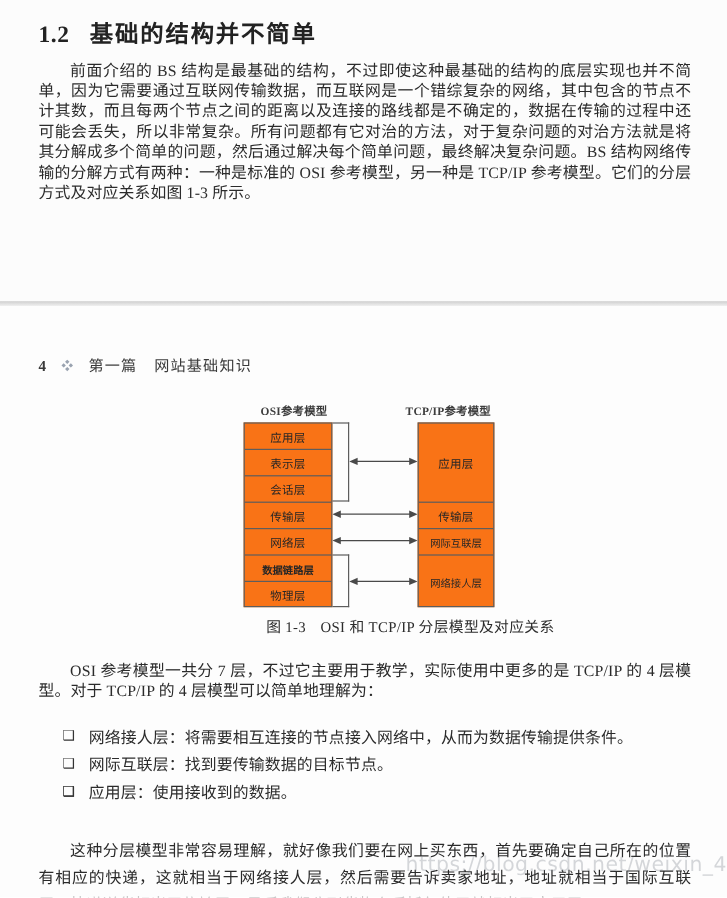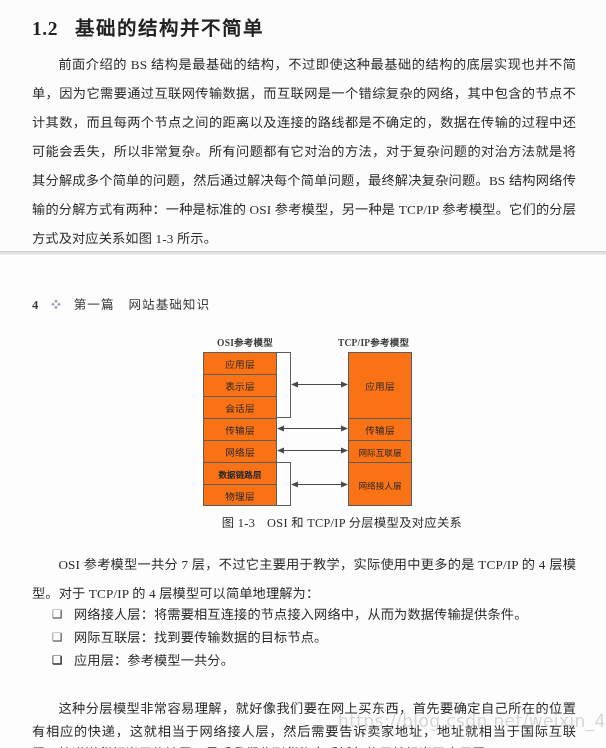--- a/index.html
+++ b/index.html
@@ -46,21 +46,21 @@
     font-family: "Liberation Serif", serif;
   }
   .sec-heading .title {
     display: inline-block;
     letter-spacing: 1.5px;
   }
 
   .body-para {
     position: absolute;
     font-size: 13.2px;
-    line-height: 29px;
+    line-height: 17px;
     color: #2b2b2b;
     text-align: justify;
     text-justify: inter-ideograph;
     letter-spacing: 0.15px;
   }
   #para-intro {
     left: 32px;
     top: 50px;
     width: 544px;
     text-indent: 2em;
@@ -344,21 +344,21 @@
       </li>
       <li>
         <span class="marker">❑</span>
         <span>网际互联层：找到要传输数据的目标节点。</span>
       </li>
       <li>
         <span class="marker">❑</span>
       </li>
       <li>
         <span class="marker">❑</span>
-        <span>应用层：参考模型一共分。</span>
+        <span>应用层：使用接收到的数据。</span>
       </li>
     </ul>
 
     <div class="body-para" id="para-final">这种分层模型非常容易理解，就好像我们要在网上买东西，首先要确定自己所在的位置有相应的快递，这就相当于网络接人层，然后需要告诉卖家地址，地址就相当于国际互联层，快递送货相当于传输层，最后我们收到货物之后拆包使用就相当于应用层。</div>
   </div>
 
   <div id="watermark">https://blog.csdn.net/weixin_47345084</div>
 
 </div>
 

